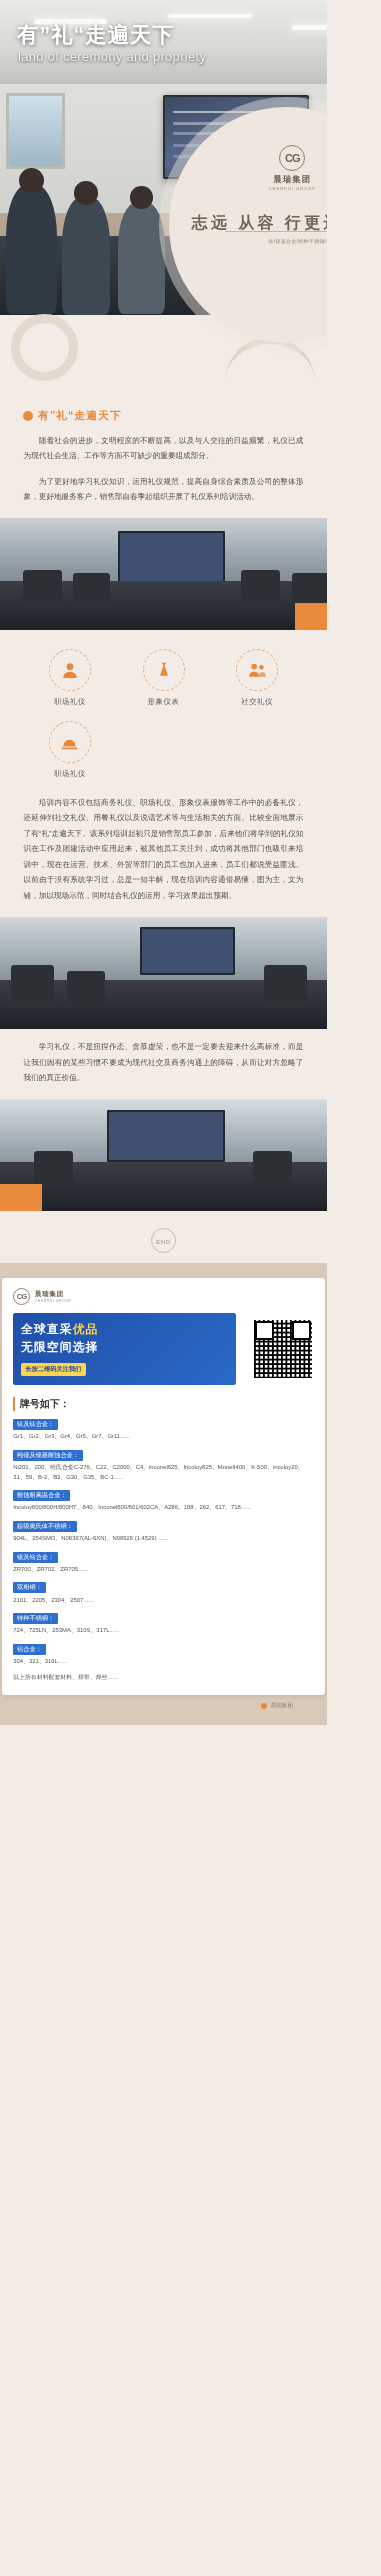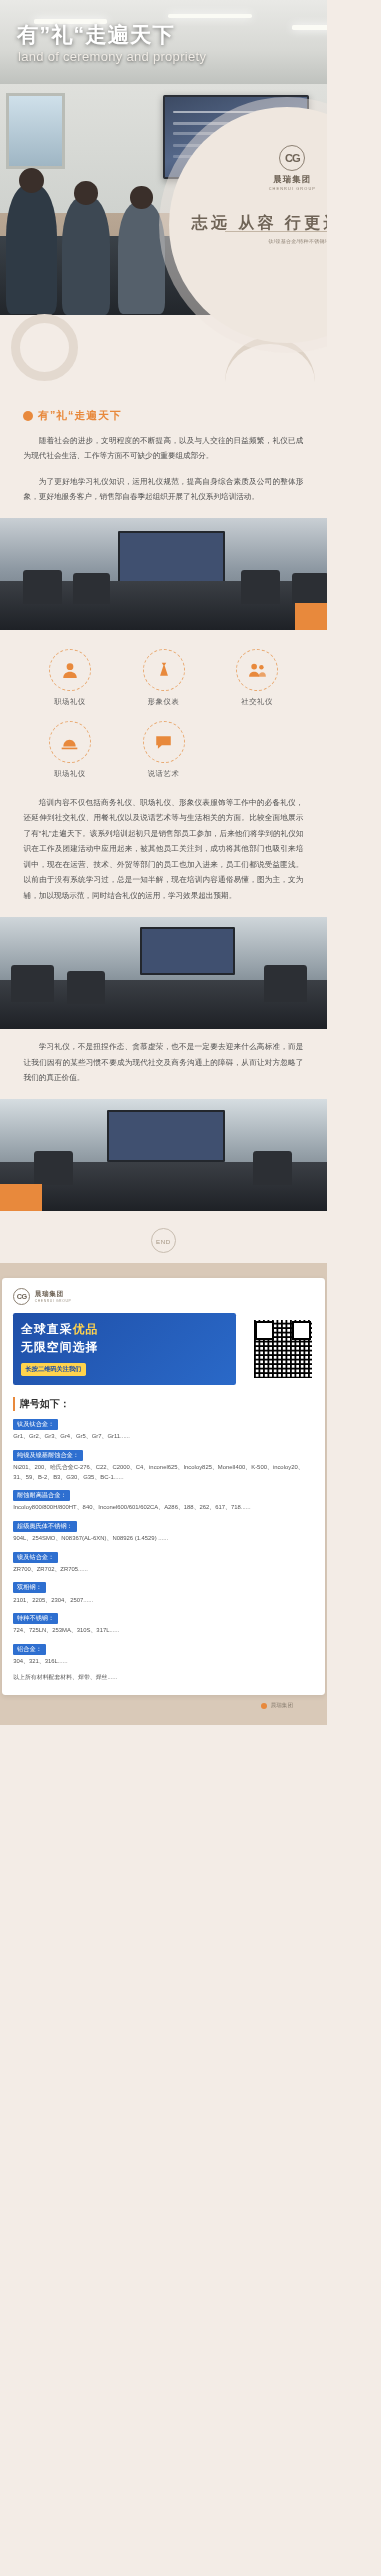--- a/index.html
+++ b/index.html
@@ -302,28 +302,20 @@
     </div>
     <div class="icon-cell">
       <div class="icon-circ">
         <svg width="19" height="18" viewBox="0 0 34 32">
             <path d="M3 26h28v3H3z" fill="#e8893c"></path>
             <path d="M6 24c0-7 5-12 11-12s11 5 11 12z" fill="#e8893c"></path>
           </svg>
       </div>
       <div class="icon-label">职场礼仪</div>
     </div>
-    <div class="icon-cell">
-      <div class="icon-circ">
-        <svg width="19" height="17" viewBox="0 0 34 30">
-            <path d="M4 4h26v16H14l-7 6v-6H4z" fill="#e8893c"></path>
-          </svg>
-      </div>
-      <div class="icon-label">说话艺术</div>
-    </div>
   </div>
 
   <div class="para">培训内容不仅包括商务礼仪、职场礼仪、形象仪表服饰等工作中的必备礼仪，还延伸到社交礼仪、用餐礼仪以及说话艺术等与生活相关的方面。比较全面地展示了有“礼”走遍天下。该系列培训起初只是销售部员工参加，后来他们将学到的礼仪知识在工作及团建活动中应用起来，被其他员工关注到，成功将其他部门也吸引来培训中，现在在运营、技术、外贸等部门的员工也加入进来，员工们都说受益匪浅。以前由于没有系统学习过，总是一知半解，现在培训内容通俗易懂，图为主，文为辅，加以现场示范，同时结合礼仪的运用，学习效果超出预期。</div>
 
   <div class="photo-wide pw-b">
     <div class="pw-screen" style="left:140px;top:10px;width:95px;height:48px;"></div>
     <div class="pw-table"></div>
     <div class="pw-chair" style="left:11.2px;top:48px;width:43px;height:37px;"></div>
     <div class="pw-chair" style="left:67px;top:54px;width:38px;height:33px;"></div>
     <div class="pw-chair" style="left:264px;top:48px;width:43px;height:37px;"></div>

